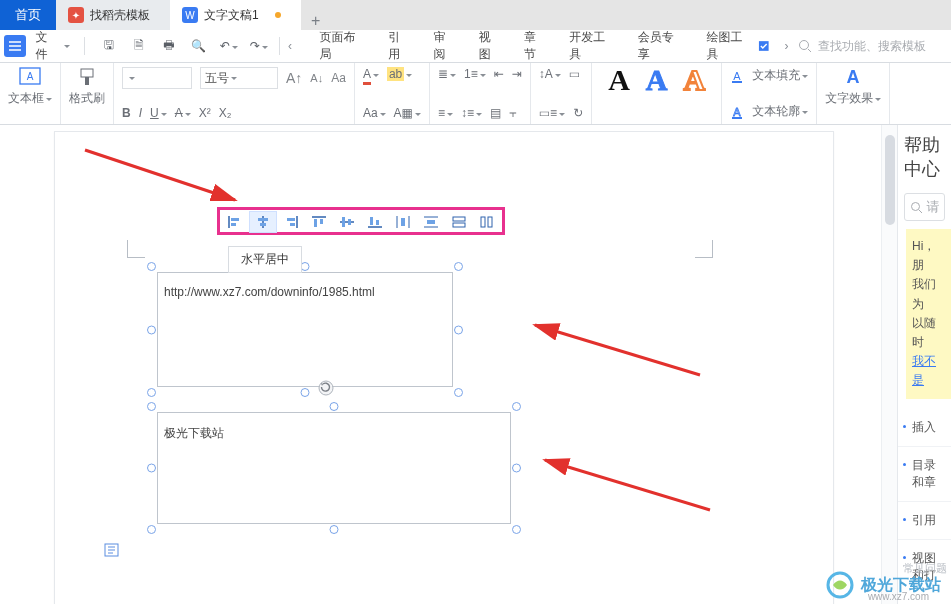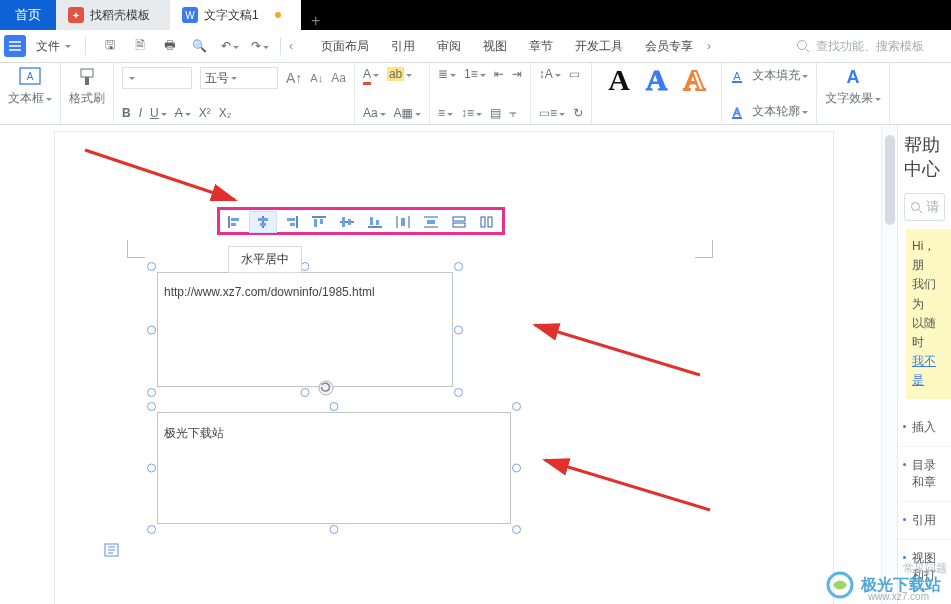--- a/index.html
+++ b/index.html
@@ -8,21 +8,21 @@
     font-family: "PingFang SC", "Microsoft YaHei", "Helvetica Neue", Arial, sans-serif;
     font-size: 12px;
     color: #333;
     background: #fff;
     width: 951px;
     height: 604px;
     overflow: hidden;
     position: relative;
   }
   
-  .tabstrip { display:flex; align-items:flex-end; height:30px; background:#000000; }
+  .tabstrip { display:flex; align-items:flex-end; height:30px; background:#e5e5e5; }
   .home-tab { width:56px; height:30px; background:#0f62d5; color:#fff; display:flex; align-items:center; justify-content:center; font-size:13px; }
   .doc-tab { display:flex; align-items:center; gap:6px; padding:0 20px 0 12px; height:30px; background:#e8ebee; position:relative; }
   .doc-tab.active { background:#fff; }
   .doc-tab .dot { width:6px;height:6px;border-radius:50%;background:#f6a72b; margin-left:10px; }
   .doc-tab .ico { width:16px;height:16px;display:flex;align-items:center;justify-content:center;font-size:10px;color:#fff;border-radius:3px; }
   .ico-red{ background:#e45242;} .ico-blue{background:#3a7bf2;}
   .newtab { width:30px;text-align:center;color:#7a7f86;font-size:16px; }
   
   .menubar { display:flex; align-items:center; height:33px; border-bottom:1px solid #d8dce1; background:#fff; }
   .mb-left { display:flex; align-items:center; gap:4px; }
@@ -127,20 +127,27 @@
     <span class="vline"></span>
     <span class="chev">‹</span>
     <div class="ribbon-tabs">
       <span class="rtab">页面布局</span>
       <span class="rtab">引用</span>
       <span class="rtab">审阅</span>
       <span class="rtab">视图</span>
       <span class="rtab">章节</span>
       <span class="rtab">开发工具</span>
       <span class="rtab">会员专享</span>
+      <span class="rtab context-tab">
+        <span>绘图工具</span>
+        <svg width="14" height="14" viewBox="0 0 14 14" style="margin-left:4px">
+            <rect x="2" y="2" width="10" height="10" fill="#3a7bf2"></rect>
+            <path d="M4 7l2 2 4-4" stroke="white" stroke-width="1.5" fill="none"></path>
+          </svg>
+      </span>
     </div>
     <span class="chev">›</span>
   </div>
   <div class="searchbox">
     <svg width="14" height="14" viewBox="0 0 14 14">
         <circle cx="6" cy="6" r="4.5" stroke="#a9acb1" fill="none"></circle>
         <path d="M10 10l3 3" stroke="#a9acb1"></path>
       </svg>
     <span>查找功能、搜索模板</span>
   </div>

